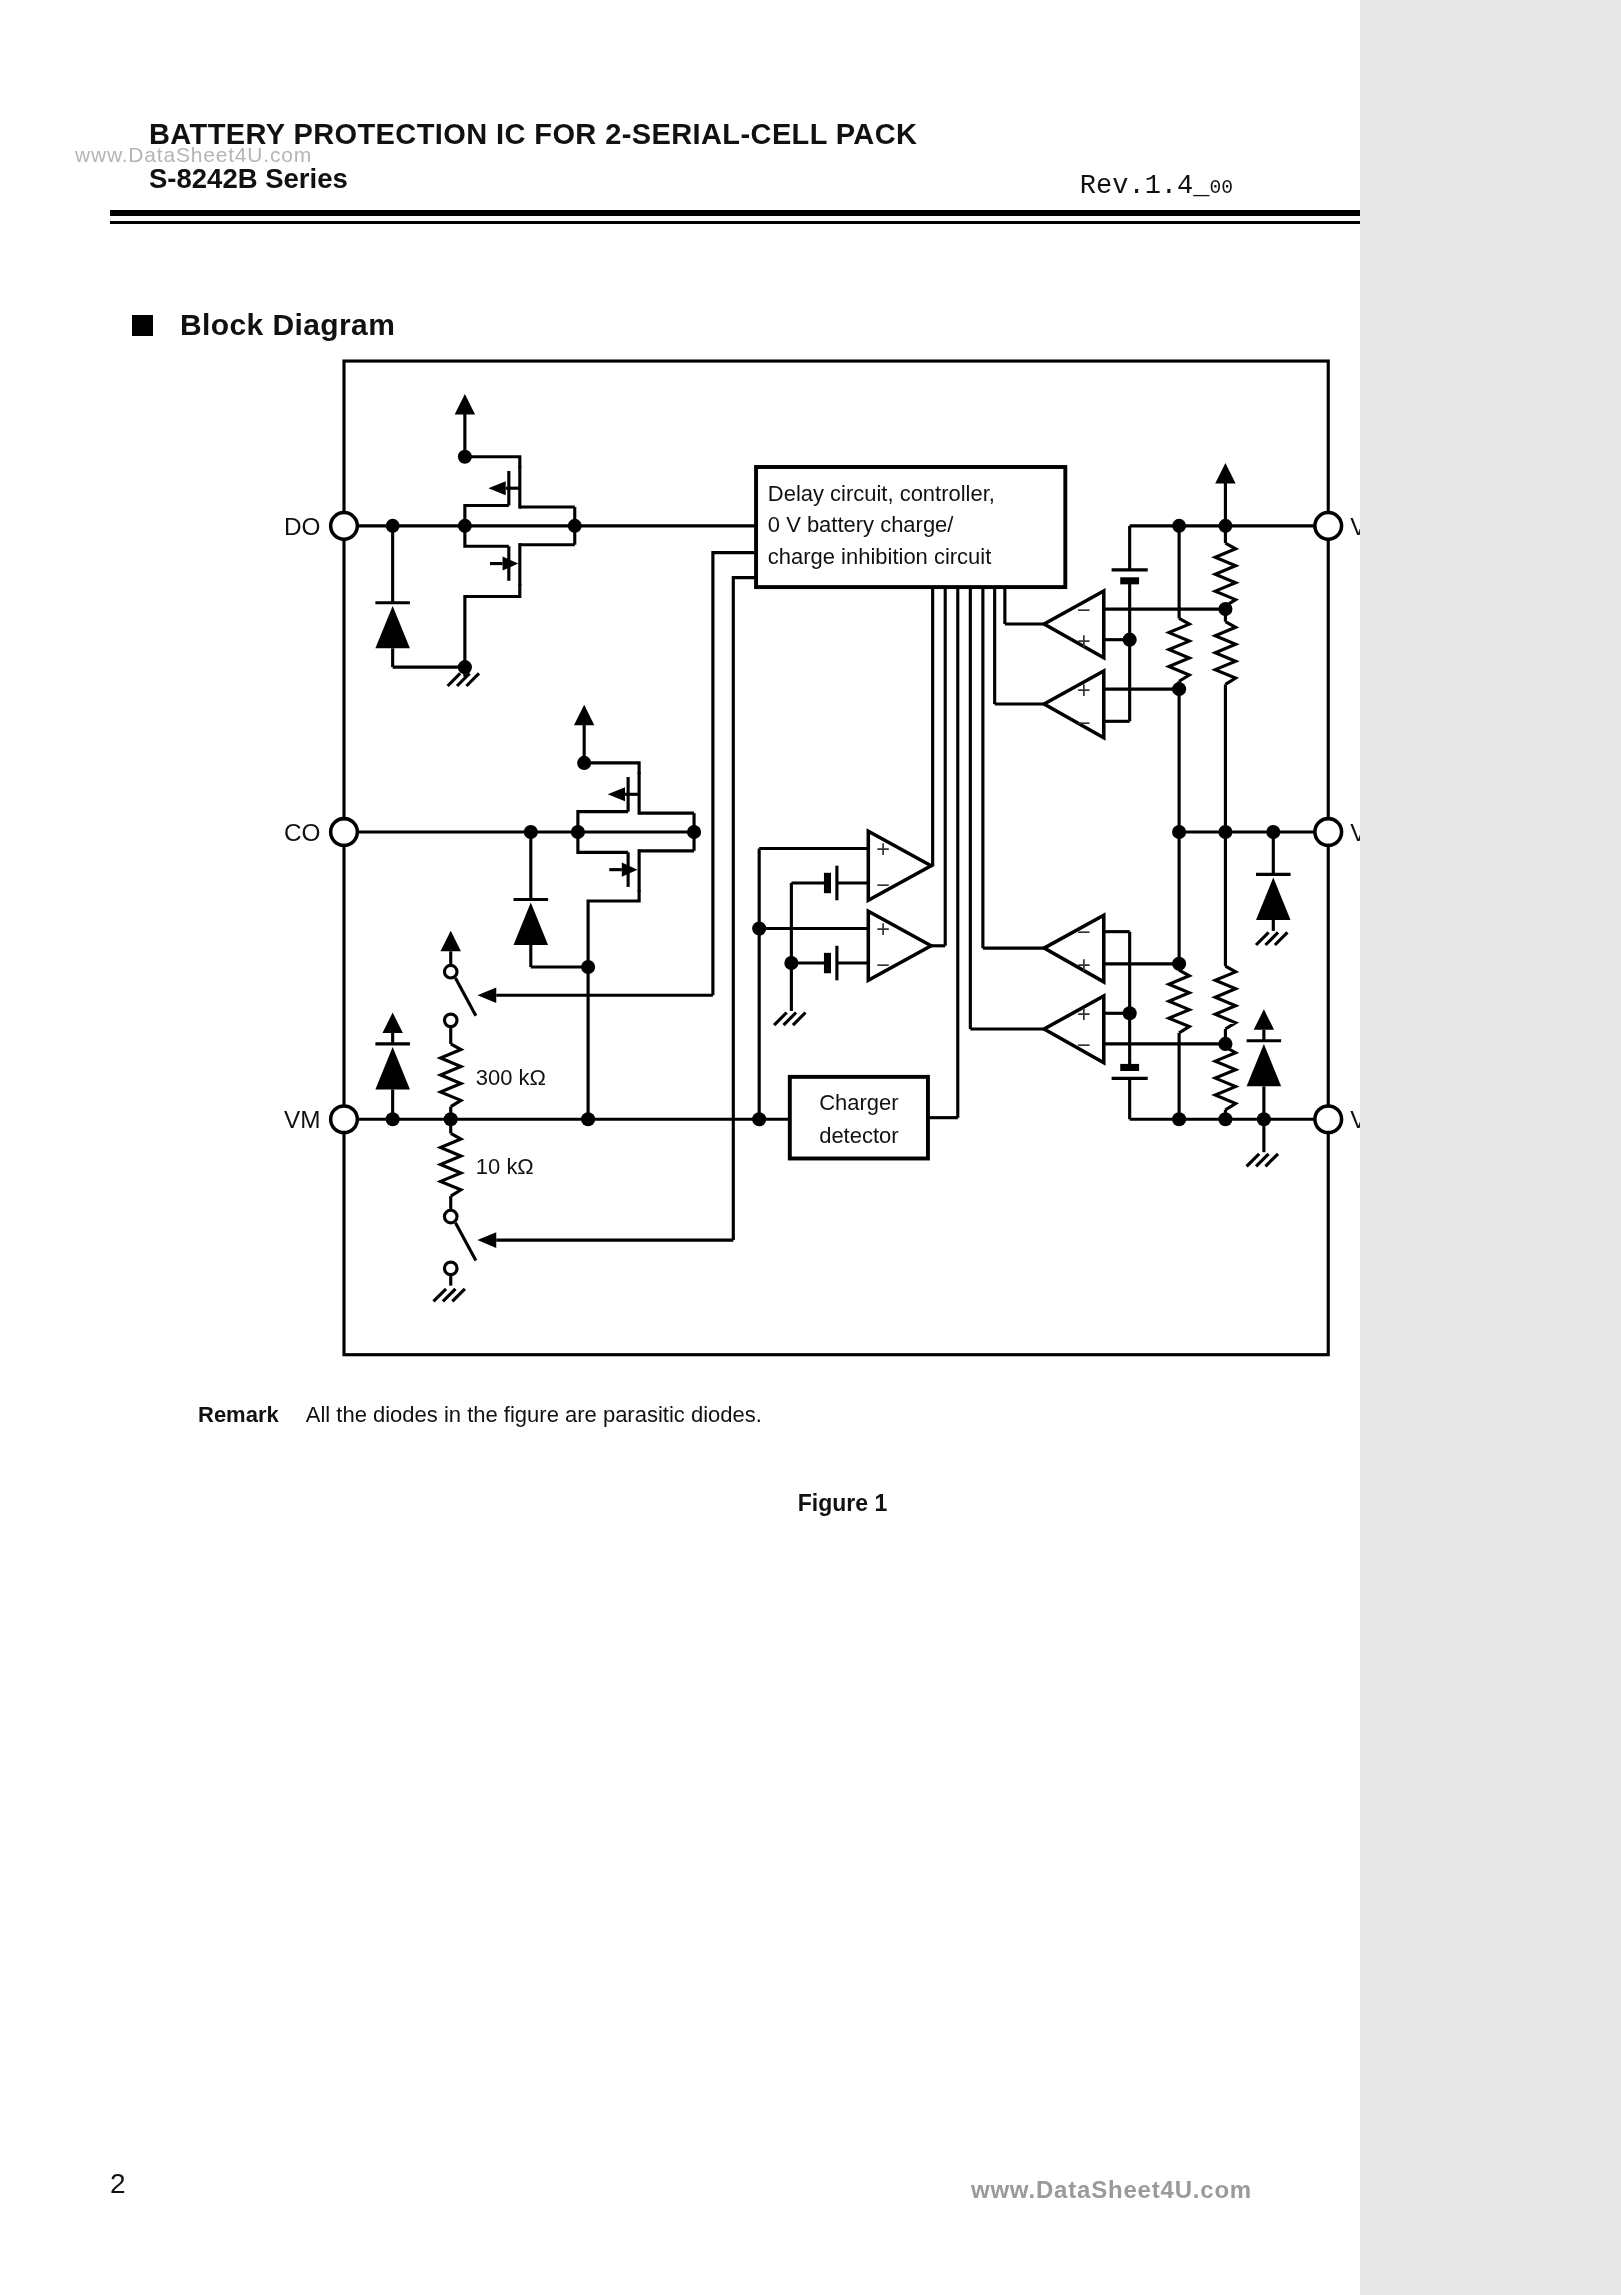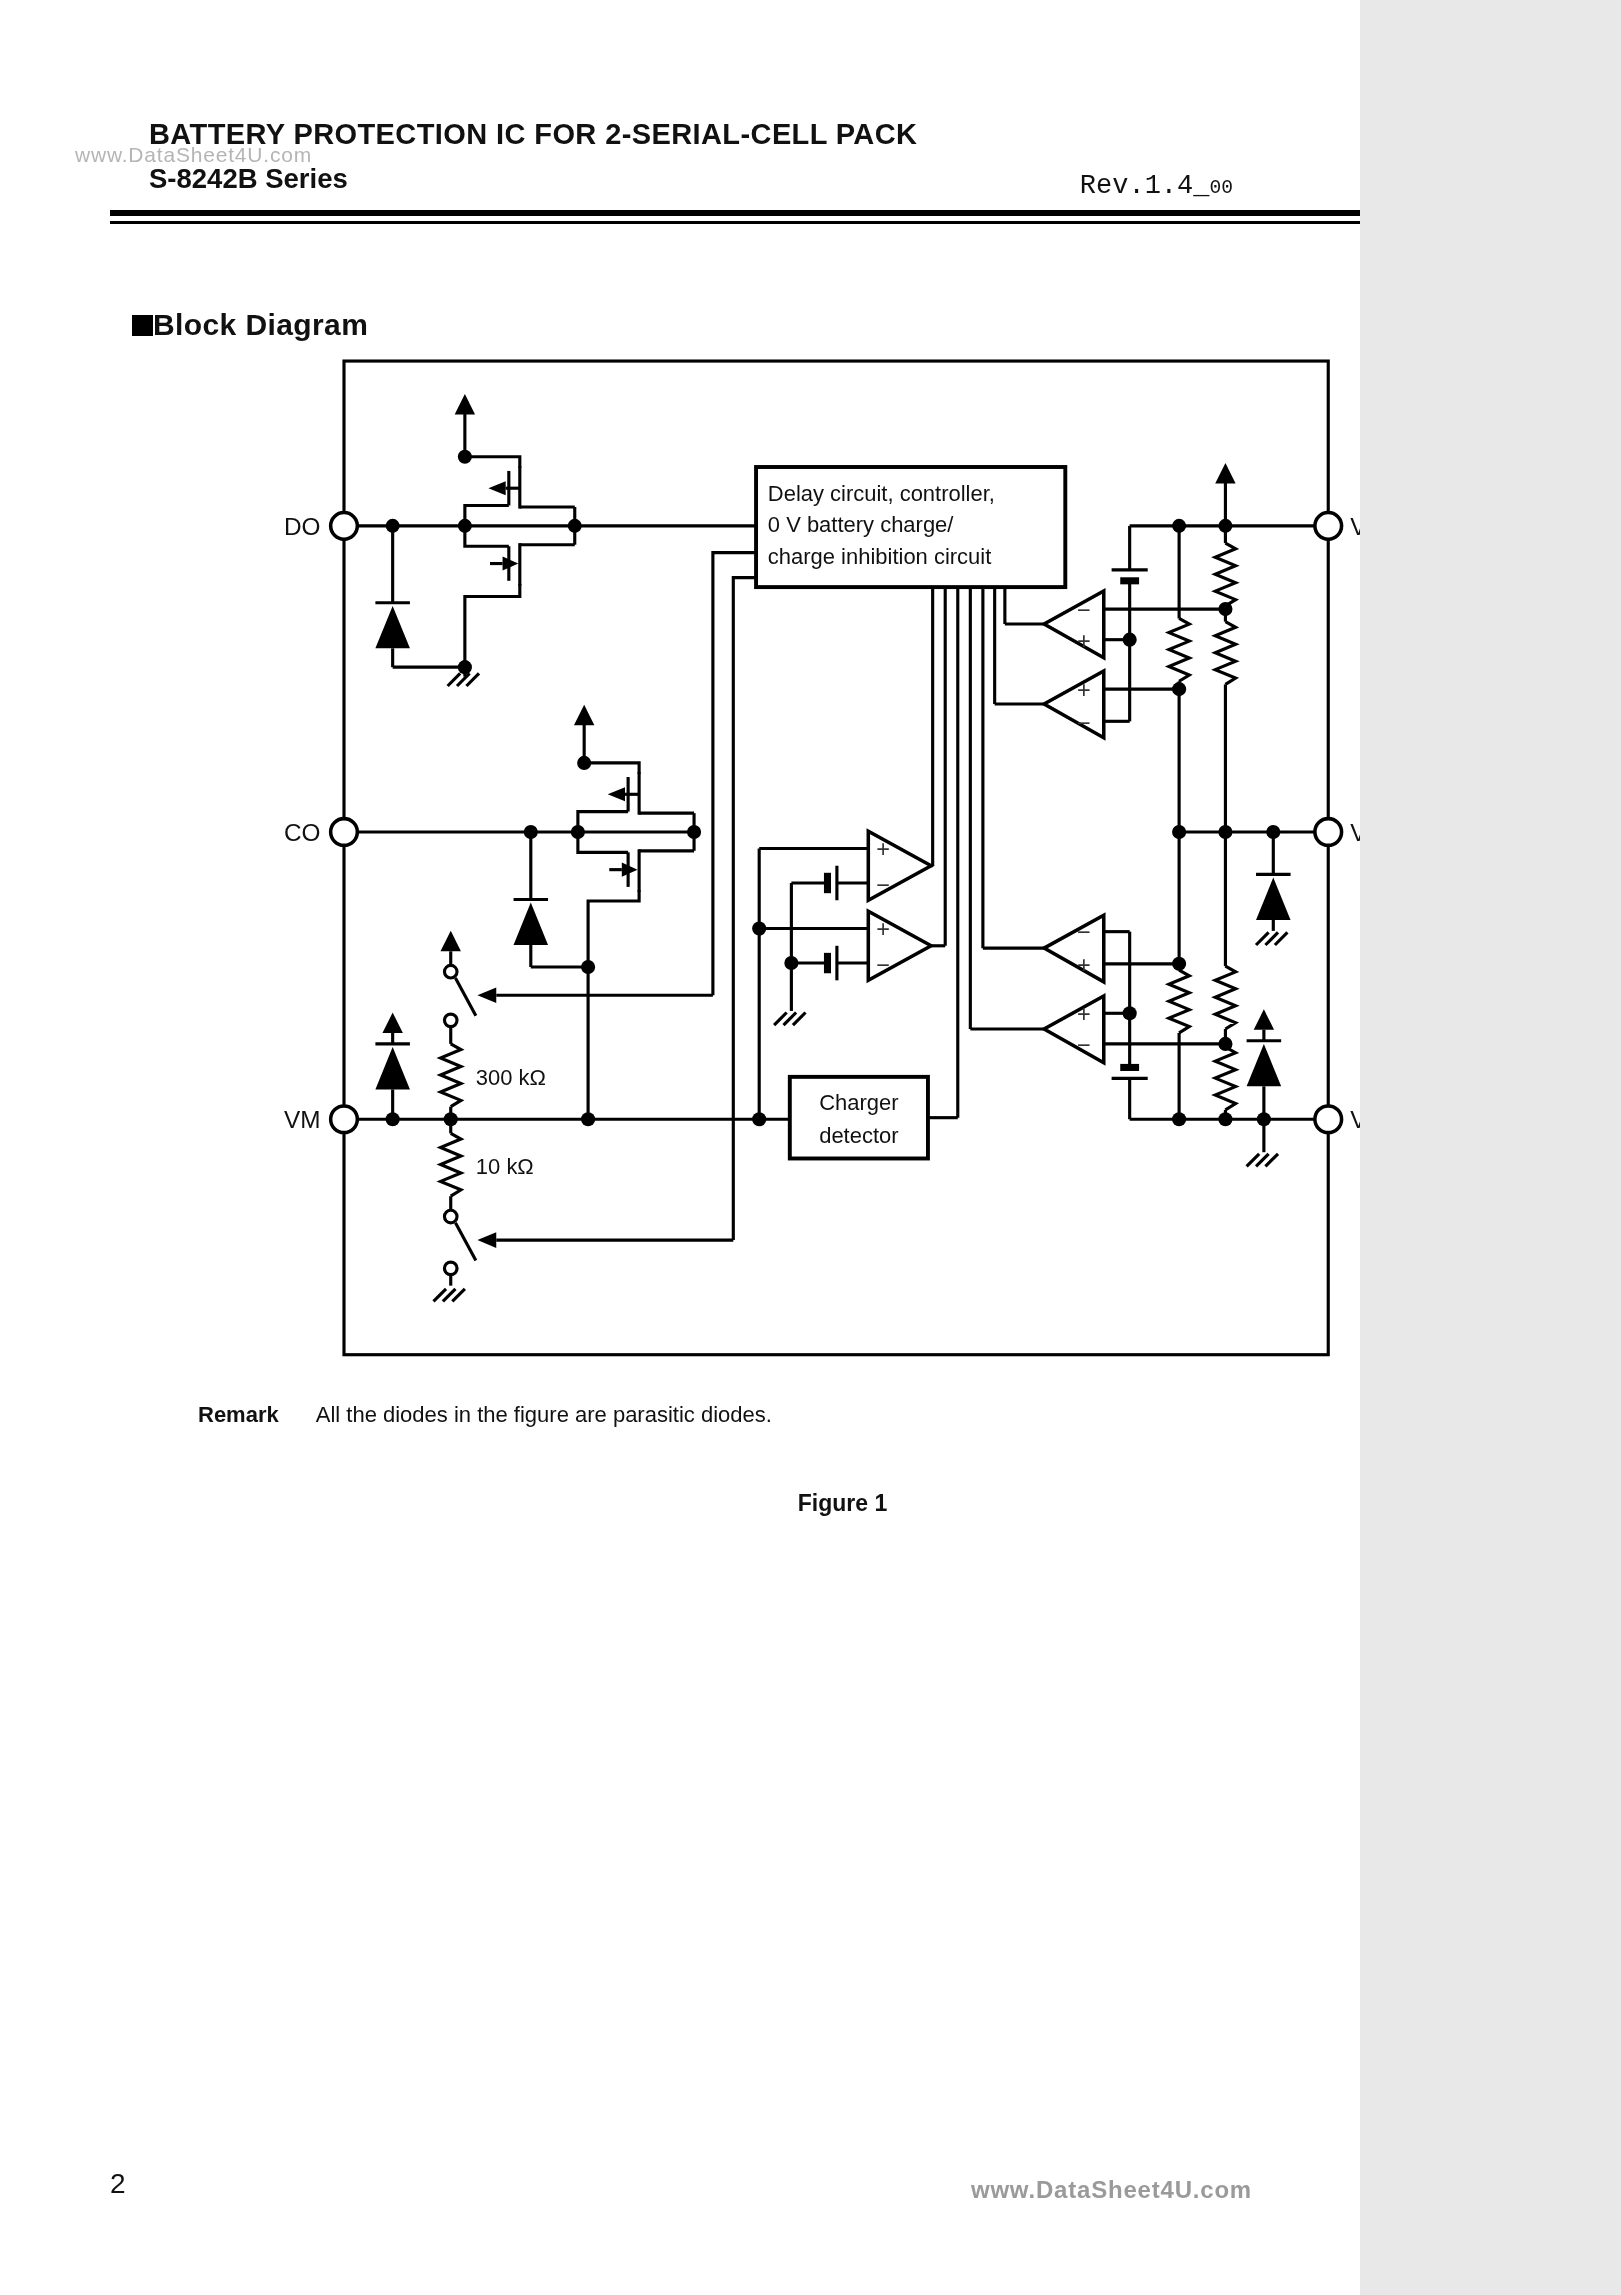--- a/index.html
+++ b/index.html
@@ -15,26 +15,26 @@
   }
   .hdr-series{
     position:absolute;left:149px;top:163px;font-size:27.5px;font-weight:bold;
   }
   .hdr-rev{
     position:absolute;right:127px;top:171px;font-size:27px;font-weight:normal;white-space:nowrap;font-family:Liberation Mono, monospace;
   }
   .hdr-rev .rev-sub{font-size:19.6px;}
   .rule1{position:absolute;left:110px;top:210px;width:1399px;height:5.5px;background:#000;}
   .rule2{position:absolute;left:110px;top:221px;width:1399px;height:3.1px;background:#000;}
-  .section-head{position:absolute;left:132px;top:308px;display:flex;align-items:center;}
+  .section-head{position:absolute;left:132px;top:308px;display:flex;align-items:center;gap:27px;}
   .section-square{width:21px;height:21px;background:#000;}
   .section-title{font-size:30px;font-weight:bold;letter-spacing:0.4px;}
   .diagram-svg{position:absolute;left:0;top:0;width:1622px;height:2295px;}
   .remark-row{position:absolute;left:198px;top:1402px;font-size:22px;white-space:nowrap;}
-  .remark-label{font-weight:bold;margin-right:37px;}
+  .remark-label{font-weight:bold;margin-right:27px;}
   .figure-caption{position:absolute;left:0;top:1490px;width:1685px;text-align:center;font-size:23px;font-weight:bold;}
   .footer-page{position:absolute;left:110px;top:2168px;font-size:28px;}
   .footer-company{position:absolute;left:0;top:2173px;width:1622px;text-align:center;font-size:23.6px;}
   .footer-watermark{position:absolute;right:108px;top:2176px;font-size:24px;font-weight:bold;color:#9a9a9a;letter-spacing:0.8px;}
   svg .wire{stroke:#000;stroke-width:4;fill:none;}
   svg .thick{stroke:#000;stroke-width:9;fill:none;}
   svg .boxline{stroke:#000;stroke-width:5;fill:#fff;}
   svg .fillb{fill:#000;stroke:none;}
   svg .pin{fill:#fff;stroke:#000;stroke-width:4.5;}
   svg .swc{fill:#fff;stroke:#000;stroke-width:4;}

